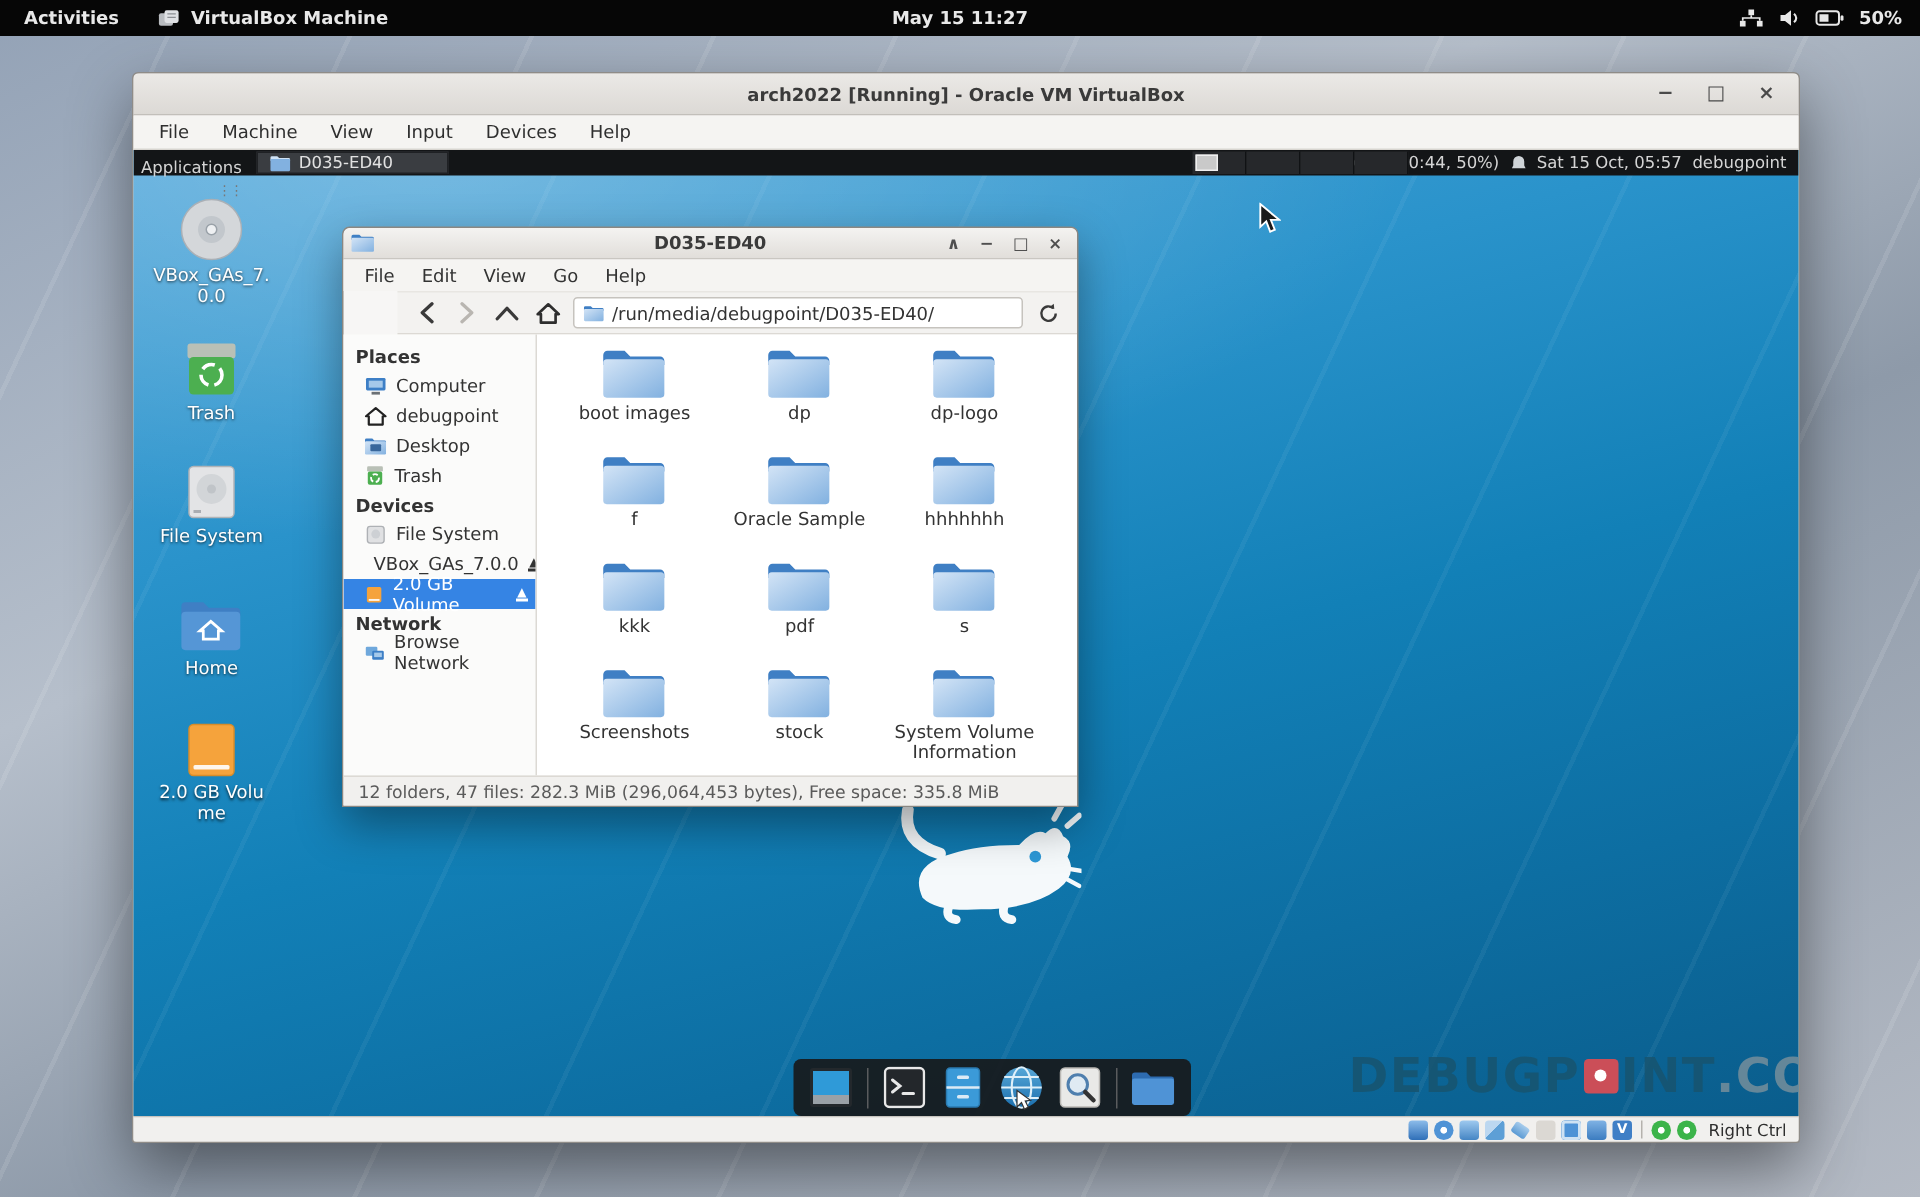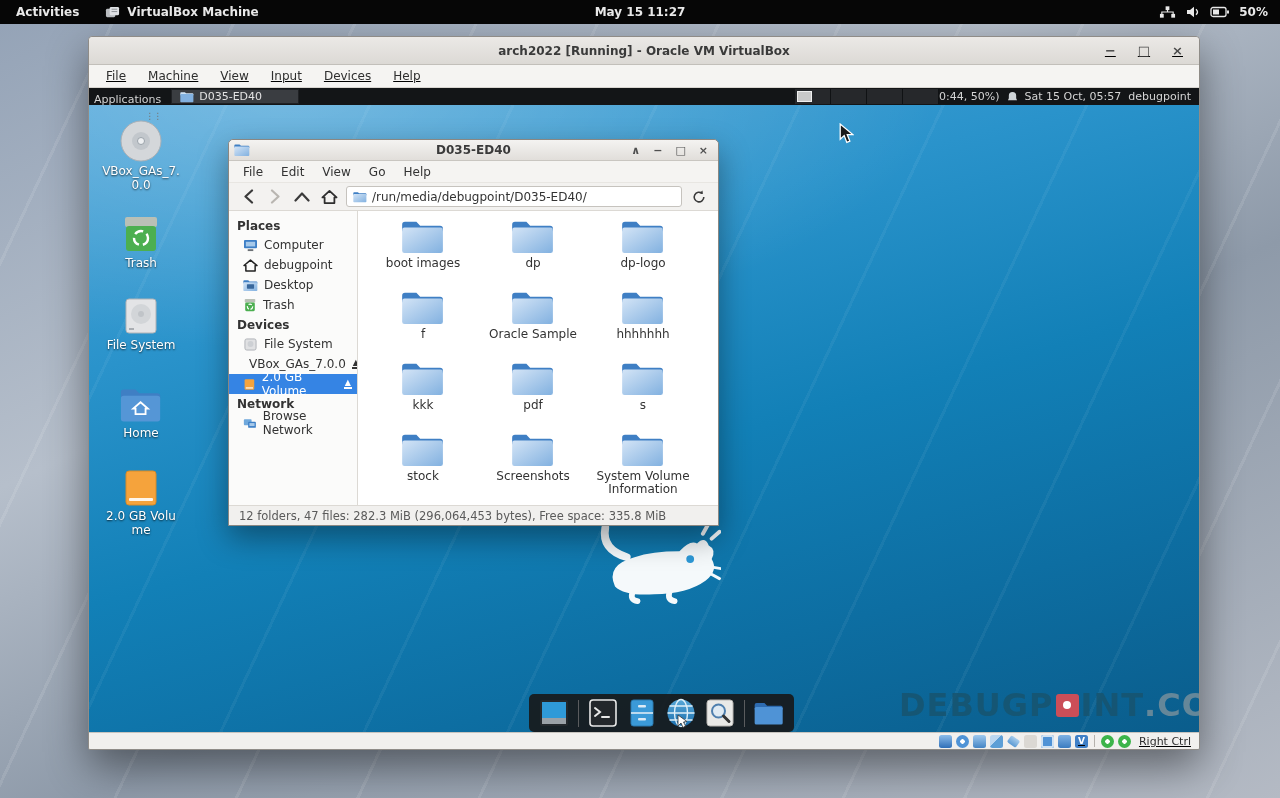--- a/index.html
+++ b/index.html
@@ -12,23 +12,23 @@
 
   
   .host-bar { position:absolute; top:0; left:0; right:0; height:24px; background:#060606;
     color:#e8e8e8; font-size:12px; font-weight:bold; display:flex; align-items:center; z-index:50; }
   .hb-left { display:flex; gap:26px; padding-left:16px; }
   .hb-app { display:flex; align-items:center; gap:7px; }
   .hb-clock { position:absolute; left:50%; transform:translateX(-50%); }
   .hb-right { margin-left:auto; display:flex; align-items:center; gap:9px; padding-right:12px; }
 
   
-  .vbox-window { position:absolute; left:88px; top:36px; width:1112px; height:714px;
+  .vbox-window { position:absolute; left:88px; top:48px; width:1112px; height:714px;
     background:#f2f1ef; border:1px solid #8f8c88; border-radius:4px 4px 2px 2px;
-    box-shadow:0 16px 42px rgba(0,0,0,.45); display:flex; flex-direction:column;text-decoration:underline; }
+    box-shadow:0 16px 42px rgba(0,0,0,.45); display:flex; flex-direction:column; }
   .vbox-titlebar { flex:0 0 28px; background:linear-gradient(#ebe9e6,#dcd9d5); border-bottom:1px solid #c2bfba;
     display:flex; align-items:center; position:relative; border-radius:4px 4px 0 0; }
   .vbox-title { position:absolute; left:0; right:0; text-align:center; font-size:12px; font-weight:bold; color:#3a3a3a; }
   .vbox-controls { margin-left:auto; display:flex; gap:22px; padding-right:16px; z-index:1;
     color:#4a4a4a; font-size:13px; font-weight:bold; line-height:1; }
   .vbox-controls span { cursor:default; }
   .vbox-menubar { flex:0 0 23px; background:#f5f4f2; border-bottom:1px solid #d8d5d0;
     display:flex; align-items:center; padding-left:6px; font-size:12px; color:#2e2e2e; }
   .vbox-menubar .mi { padding:3px 11px; }
 
@@ -63,21 +63,21 @@
     background:#f7f6f5; border:1px solid #8a8782; border-radius:5px 5px 0 0;
     box-shadow:0 12px 30px rgba(0,0,0,.38); display:flex; flex-direction:column; z-index:5; }
   .t-titlebar { flex:0 0 21px; background:linear-gradient(#f4f3f1,#e1deda); border-bottom:1px solid #c9c6c1;
     display:flex; align-items:center; position:relative; border-radius:5px 5px 0 0; padding-left:5px; }
   .t-title { position:absolute; left:0; right:0; text-align:center; font-weight:bold; font-size:12px; color:#3a3a3a; }
   .t-controls { margin-left:auto; z-index:1; display:flex; gap:13px; padding-right:10px;
     color:#4f4f4f; font-size:11px; font-weight:bold; line-height:1; }
   .t-menubar { flex:0 0 21px; background:#f5f4f2; display:flex; align-items:center; font-size:12px; color:#333; padding-left:5px; }
   .t-menubar .mi { padding:2px 9px; }
   .t-toolbar { flex:0 0 29px; background:#f3f2f0; border-top:1px solid #e8e6e2; border-bottom:1px solid #dcd9d4;
-    display:flex; align-items:center; gap:7px; padding:0 9px; }
+    display:flex; align-items:center; gap:7px; padding:0 9px;margin-left:36px; }
   .nav-btn { width:20px; height:20px; display:flex; align-items:center; justify-content:center; }
   .path-field { flex:1; height:21px; background:#fff; border:1px solid #c6c3be; border-radius:3px;
     display:flex; align-items:center; gap:5px; padding:0 6px; font-size:12px; color:#333; }
   .t-body { flex:1; display:flex; min-height:0; }
   .t-sidebar { width:129px; background:#fbfbfa; border-right:1px solid #dcd9d4; padding-top:5px;
     font-size:12px; color:#333; overflow:hidden; }
   .sb-header { font-weight:bold; padding:3px 8px 2px; }
   .sb-item { display:flex; align-items:center; gap:6px; height:20px; padding-left:14px; padding-right:5px; }
   .sb-item.selected { background:#3584e4; color:#fff; }
   .sb-eject { margin-left:auto; font-size:8px; line-height:.9; border-bottom:2px solid currentColor; padding:0 1px; }
@@ -495,28 +495,28 @@
                   <path d="M1 6a3 3 0 013-3h12l4 4h21a3 3 0 013 3v3H1z" fill="#3f7fc4"></path>
                   <rect x="1" y="9" width="43" height="27" rx="2.5" fill="url(#fgrad)"></rect>
                 </svg>
                 <span>s</span>
               </div>
             <div class="file-item">
                 <svg class="fsvg" width="44" height="36" viewBox="0 0 46 38">
                   <path d="M1 6a3 3 0 013-3h12l4 4h21a3 3 0 013 3v3H1z" fill="#3f7fc4"></path>
                   <rect x="1" y="9" width="43" height="27" rx="2.5" fill="url(#fgrad)"></rect>
                 </svg>
+                <span>Screenshots</span>
+              </div>
+            <div class="file-item">
+                <svg class="fsvg" width="44" height="36" viewBox="0 0 46 38">
+                  <path d="M1 6a3 3 0 013-3h12l4 4h21a3 3 0 013 3v3H1z" fill="#3f7fc4"></path>
+                  <rect x="1" y="9" width="43" height="27" rx="2.5" fill="url(#fgrad)"></rect>
+                </svg>
                 <span>stock</span>
-              </div>
-            <div class="file-item">
-                <svg class="fsvg" width="44" height="36" viewBox="0 0 46 38">
-                  <path d="M1 6a3 3 0 013-3h12l4 4h21a3 3 0 013 3v3H1z" fill="#3f7fc4"></path>
-                  <rect x="1" y="9" width="43" height="27" rx="2.5" fill="url(#fgrad)"></rect>
-                </svg>
-                <span>Screenshots</span>
               </div>
             <div class="file-item">
                 <svg class="fsvg" width="44" height="36" viewBox="0 0 46 38">
                   <path d="M1 6a3 3 0 013-3h12l4 4h21a3 3 0 013 3v3H1z" fill="#3f7fc4"></path>
                   <rect x="1" y="9" width="43" height="27" rx="2.5" fill="url(#fgrad)"></rect>
                 </svg>
                 <span>System Volume Information</span>
               </div>
           </div>
         </div>

